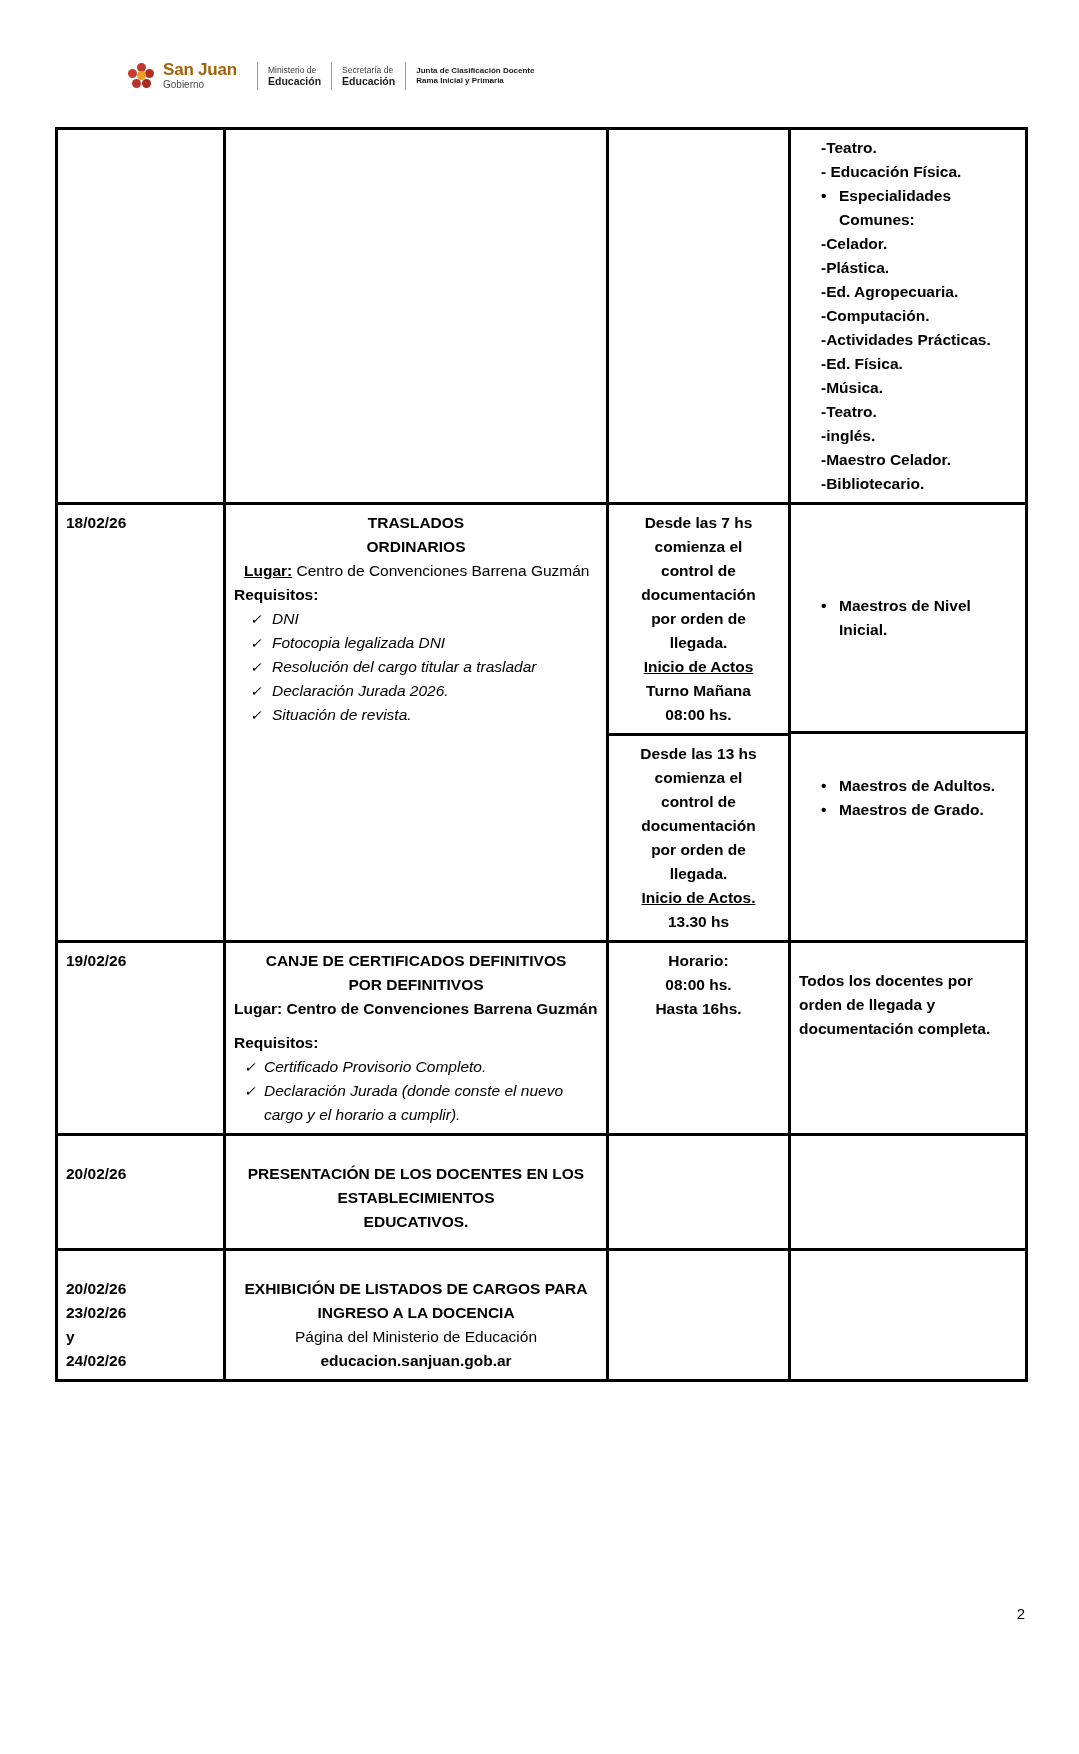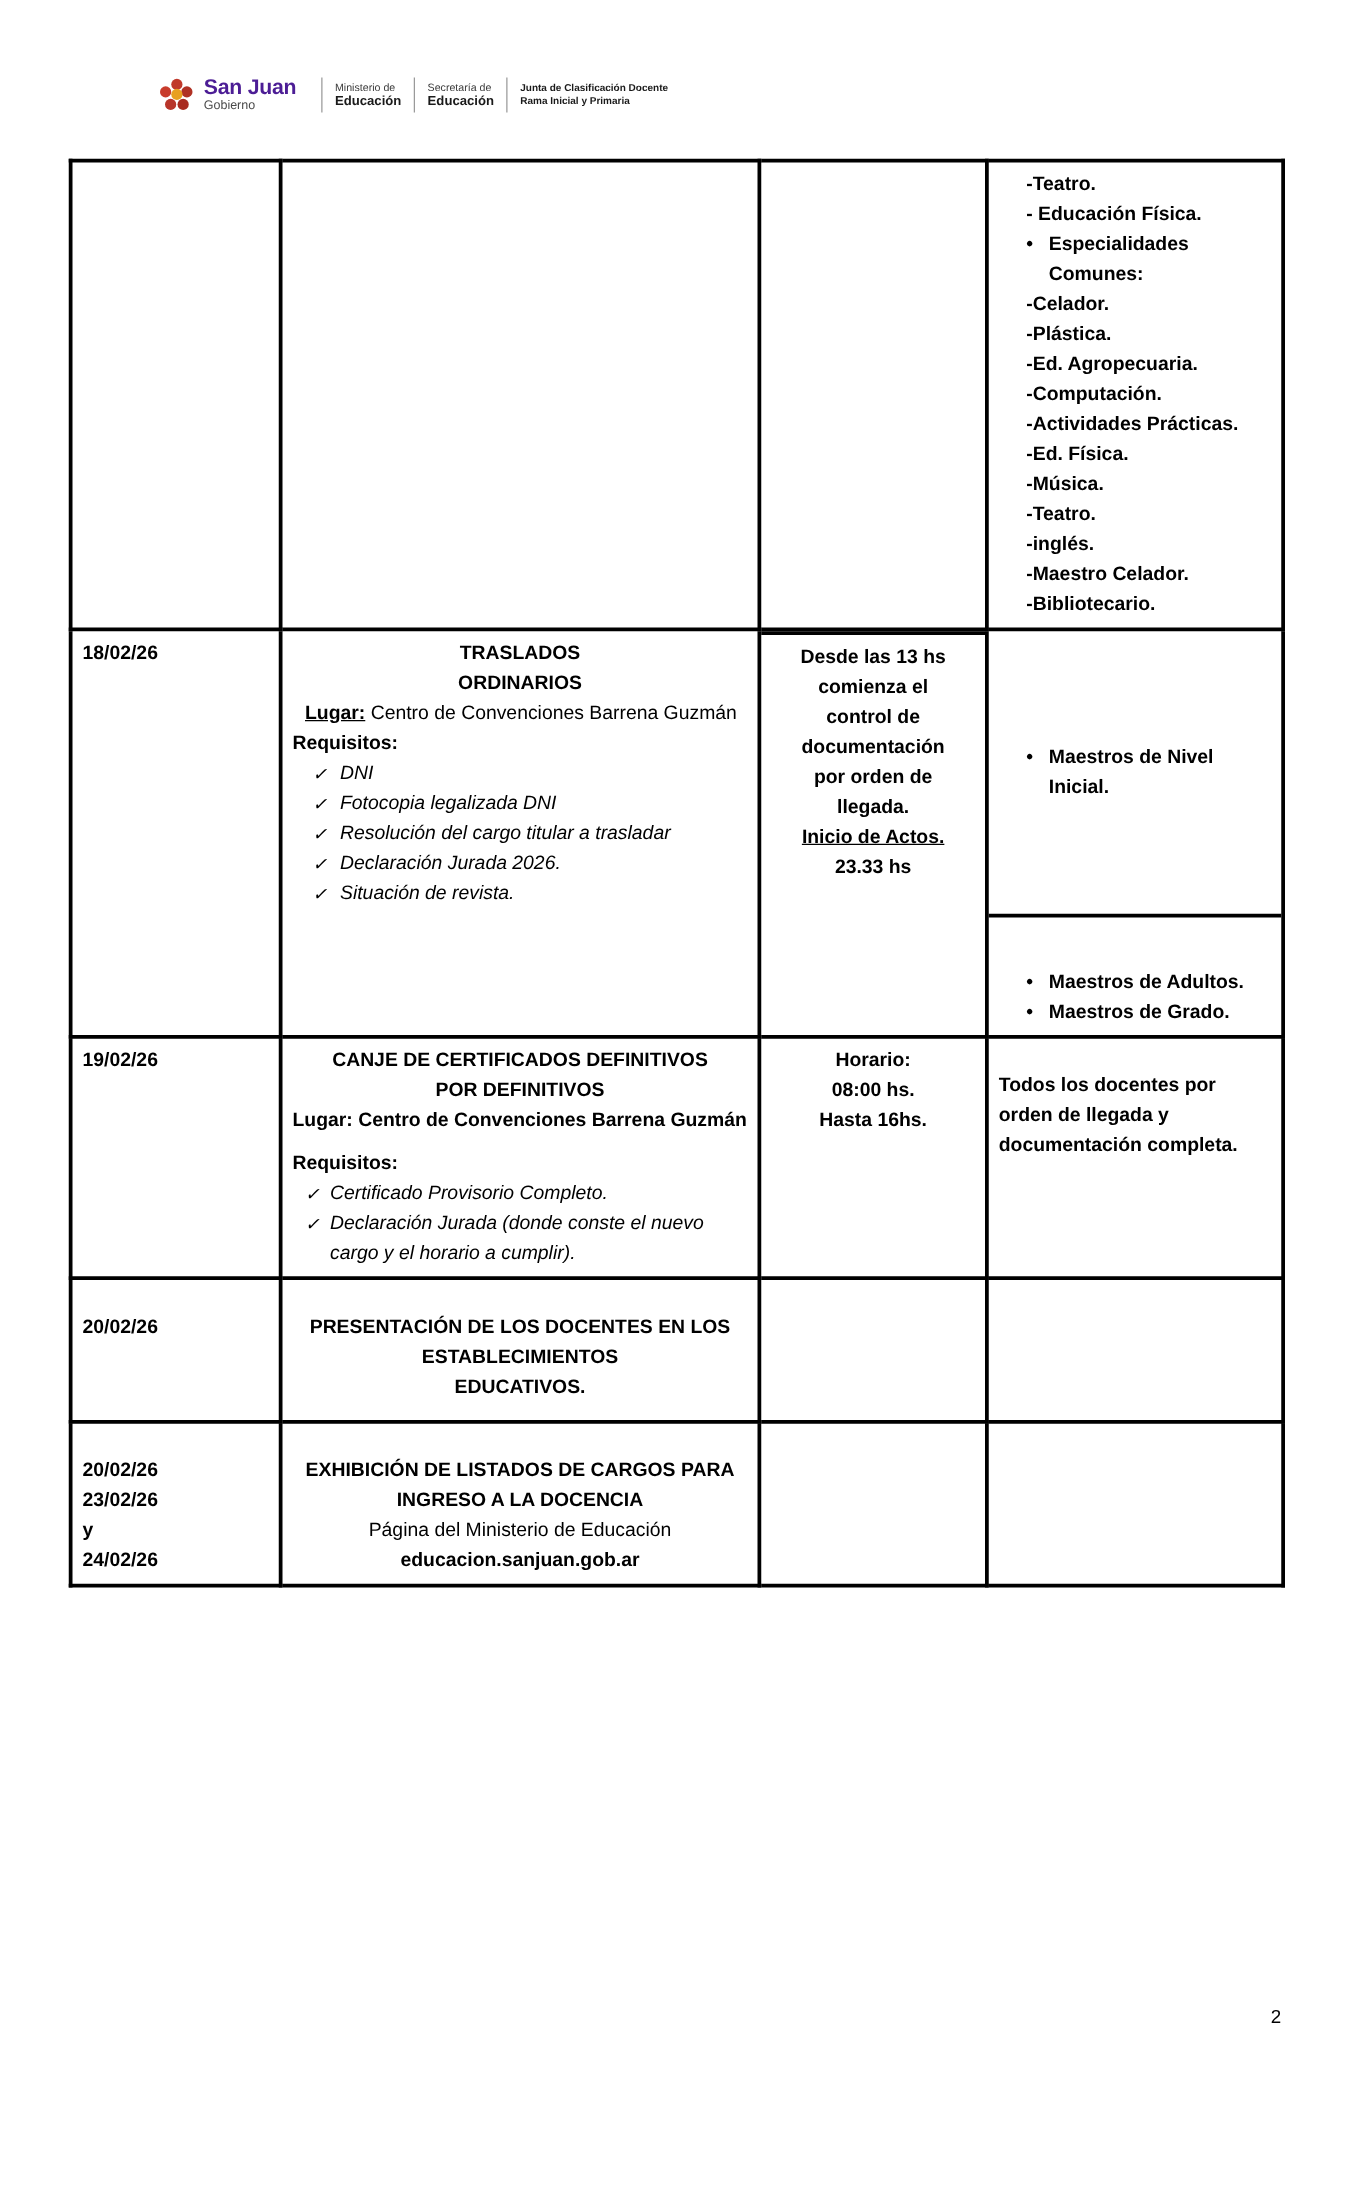--- a/index.html
+++ b/index.html
@@ -64,21 +64,21 @@
     display: flex;
     flex-direction: column;
     justify-content: center;
     margin-right: 10px;
   }
   .brand-main .b1 {
     font-size: 17px;
     font-weight: bold;
     line-height: 17px;
     letter-spacing: -0.2px;
-    color: #4c1d95;
+    color: #a16207;
   }
   .brand-main .b2 {
     font-size: 10px;
     line-height: 13px;
     color: #4a4a4a;
   }
   .vsep {
     width: 1px;
     height: 28px;
     background: #9a9a9a;
@@ -287,30 +287,43 @@
           <li>DNI</li>
           <li>Fotocopia legalizada DNI</li>
           <li>Resolución del cargo titular a trasladar</li>
           <li>Declaración Jurada 2026.</li>
           <li>Situación de revista.</li>
         </ul>
       </td>
       <td style="padding:0;">
         <table class="nested-table">
           <tbody>
+                <tr>
+            <td class="c-time" style="border-top:none;border-left:none;border-right:none;height:214px;">
+              <div>Desde las 7 hs</div>
+              <div>comienza el</div>
+              <div>control de</div>
+              <div>documentación</div>
+              <div>por orden de</div>
+              <div>llegada.</div>
+              <div class="underline">Inicio de Actos</div>
+              <div>Turno Mañana</div>
+              <div>08:00 hs.</div>
+            </td>
+          </tr>
           <tr>
             <td class="c-time" style="border-bottom:none;border-left:none;border-right:none;">
               <div>Desde las 13 hs</div>
               <div>comienza el</div>
               <div>control de</div>
               <div>documentación</div>
               <div>por orden de</div>
               <div>llegada.</div>
               <div class="underline">Inicio de Actos.</div>
-              <div>23.33 hs</div>
+              <div>13.30 hs</div>
             </td>
           </tr>
         </tbody>
             </table>
       </td>
       <td style="padding:0;">
         <table class="nested-table">
           <tbody>
                 <tr>
             <td class="c-who" style="border-top:none;border-left:none;border-right:none;height:214px;vertical-align:middle;padding:6px 8px;">

